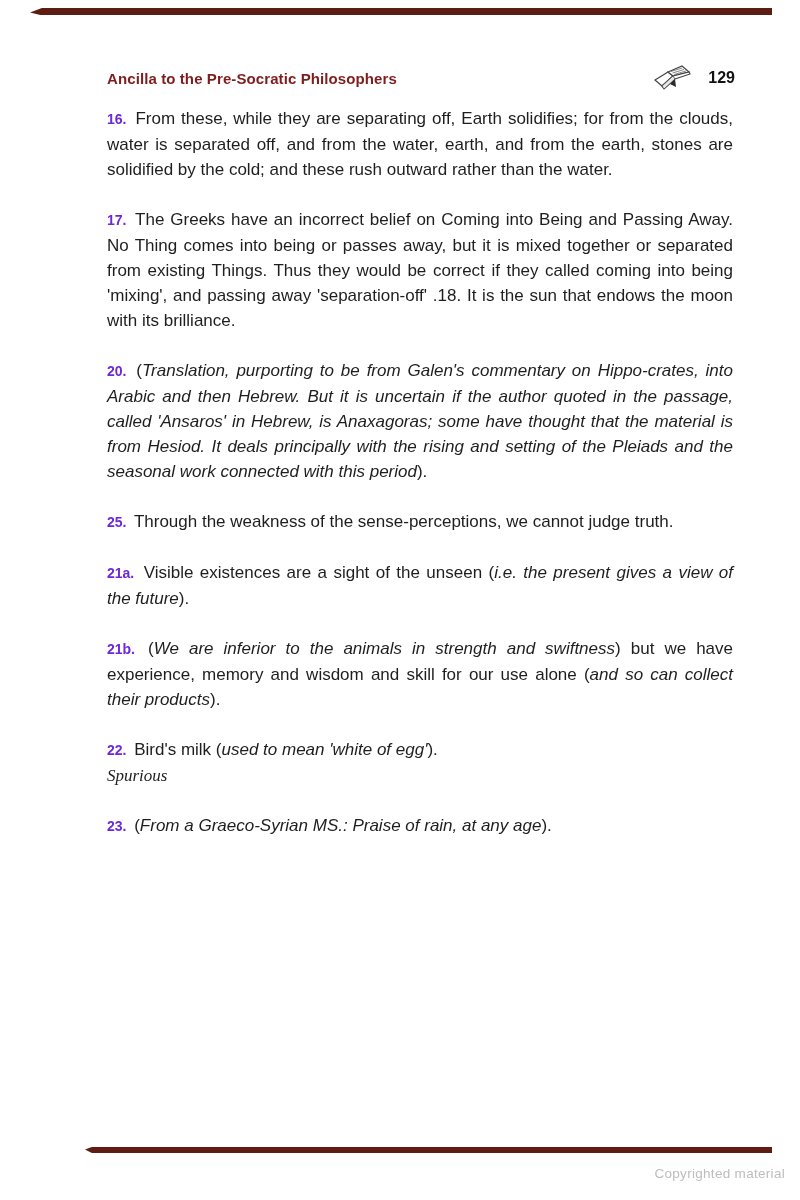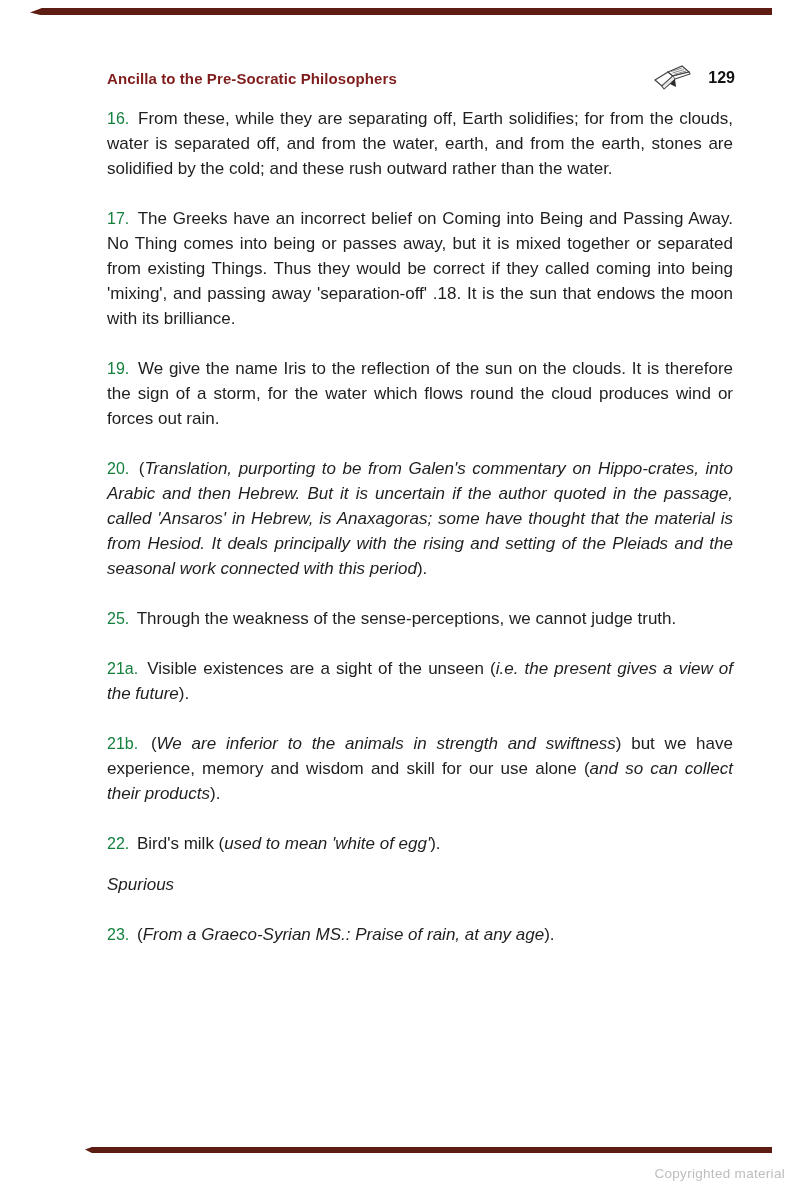--- a/index.html
+++ b/index.html
@@ -49,26 +49,26 @@
     left: 107px; top: 106px; width: 626px;
   }
   .para {
     margin: 25px 0 0 0;
     font-size: 17px;
     line-height: 25px;
     text-align: justify;
     color: #1e1e1e;
   }
   .para:first-child { margin-top: 0; }
-  .para.attached { margin-top: 16px; }
+  .para.attached { margin-top: 0; font-family: Liberation Serif, serif; }
   .plabel {
-    font-weight: normal;
-    font-size: 16px;
+    font-weight: bold;
+    font-size: 14px;
     margin-right: 3px;
-    color: #15803d;
+    color: #6d28d9;
   }
   .it { font-style: italic; }
   .rm { font-style: normal; }
 
   
   .watermark {
     position: absolute;
     top: 1166px; right: 15px;
     font-size: 13.5px;
     color: #bdbdbd;
@@ -99,21 +99,20 @@
         <path d="M18 21 L24 24 L23 16 Z" fill="#2b2b2b"></path>
       </svg>
     </span>
     <span class="page-number">129</span>
   </span>
 </header>
 
 <main>
     <p class="para"><b class="plabel">16.</b><span class="rm"> From these, while they are separating off, Earth solidifies; for from the clouds, water is separated off, and from the water, earth, and from the earth, stones are solidified by the cold; and these rush outward rather than the water.</span></p>
     <p class="para"><b class="plabel">17.</b><span class="rm"> The Greeks have an incorrect belief on Coming into Being and Passing Away. No Thing comes into being or passes away, but it is mixed together or separated from existing Things. Thus they would be correct if they called coming into being 'mixing', and passing away 'separation-off' .18. It is the sun that endows the moon with its brilliance.</span></p>
-    <p class="para"><b class="plabel">19.</b><span class="rm"> We give the name Iris to the reflection of the sun on the clouds. It is therefore the sign of a storm, for the water which flows round the cloud produces wind or forces out rain.</span></p>
     <p class="para"><b class="plabel">20.</b><span class="rm"> (</span><span class="it">Translation, purporting to be from Galen's commentary on Hippo-crates, into Arabic and then Hebrew. But it is uncertain if the author quoted in the passage, called 'Ansaros' in Hebrew, is Anaxagoras; some have thought that the material is from Hesiod. It deals principally with the rising and setting of the Pleiads and the seasonal work connected with this period</span><span class="rm">).</span></p>
     <p class="para"><b class="plabel">25.</b><span class="rm"> Through the weakness of the sense-perceptions, we cannot judge truth.</span></p>
     <p class="para"><b class="plabel">21a.</b><span class="rm"> Visible existences are a sight of the unseen (</span><span class="it">i.e. the present gives a view of the future</span><span class="rm">).</span></p>
     <p class="para"><b class="plabel">21b.</b><span class="rm"> (</span><span class="it">We are inferior to the animals in strength and swiftness</span><span class="rm">) but we have experience, memory and wisdom and skill for our use alone (</span><span class="it">and so can collect their products</span><span class="rm">).</span></p>
     <p class="para"><b class="plabel">22.</b><span class="rm"> Bird's milk (</span><span class="it">used to mean 'white of egg'</span><span class="rm">).</span></p>
     <p class="para attached"><span class="it">Spurious</span></p>
     <p class="para"><b class="plabel">23.</b><span class="rm"> (</span><span class="it">From a Graeco-Syrian MS.: Praise of rain, at any age</span><span class="rm">).</span></p>
   </main>
 
 <div id="bottom-bar" class="scan-bar" style="background: rgb(93, 29, 18);"></div>

